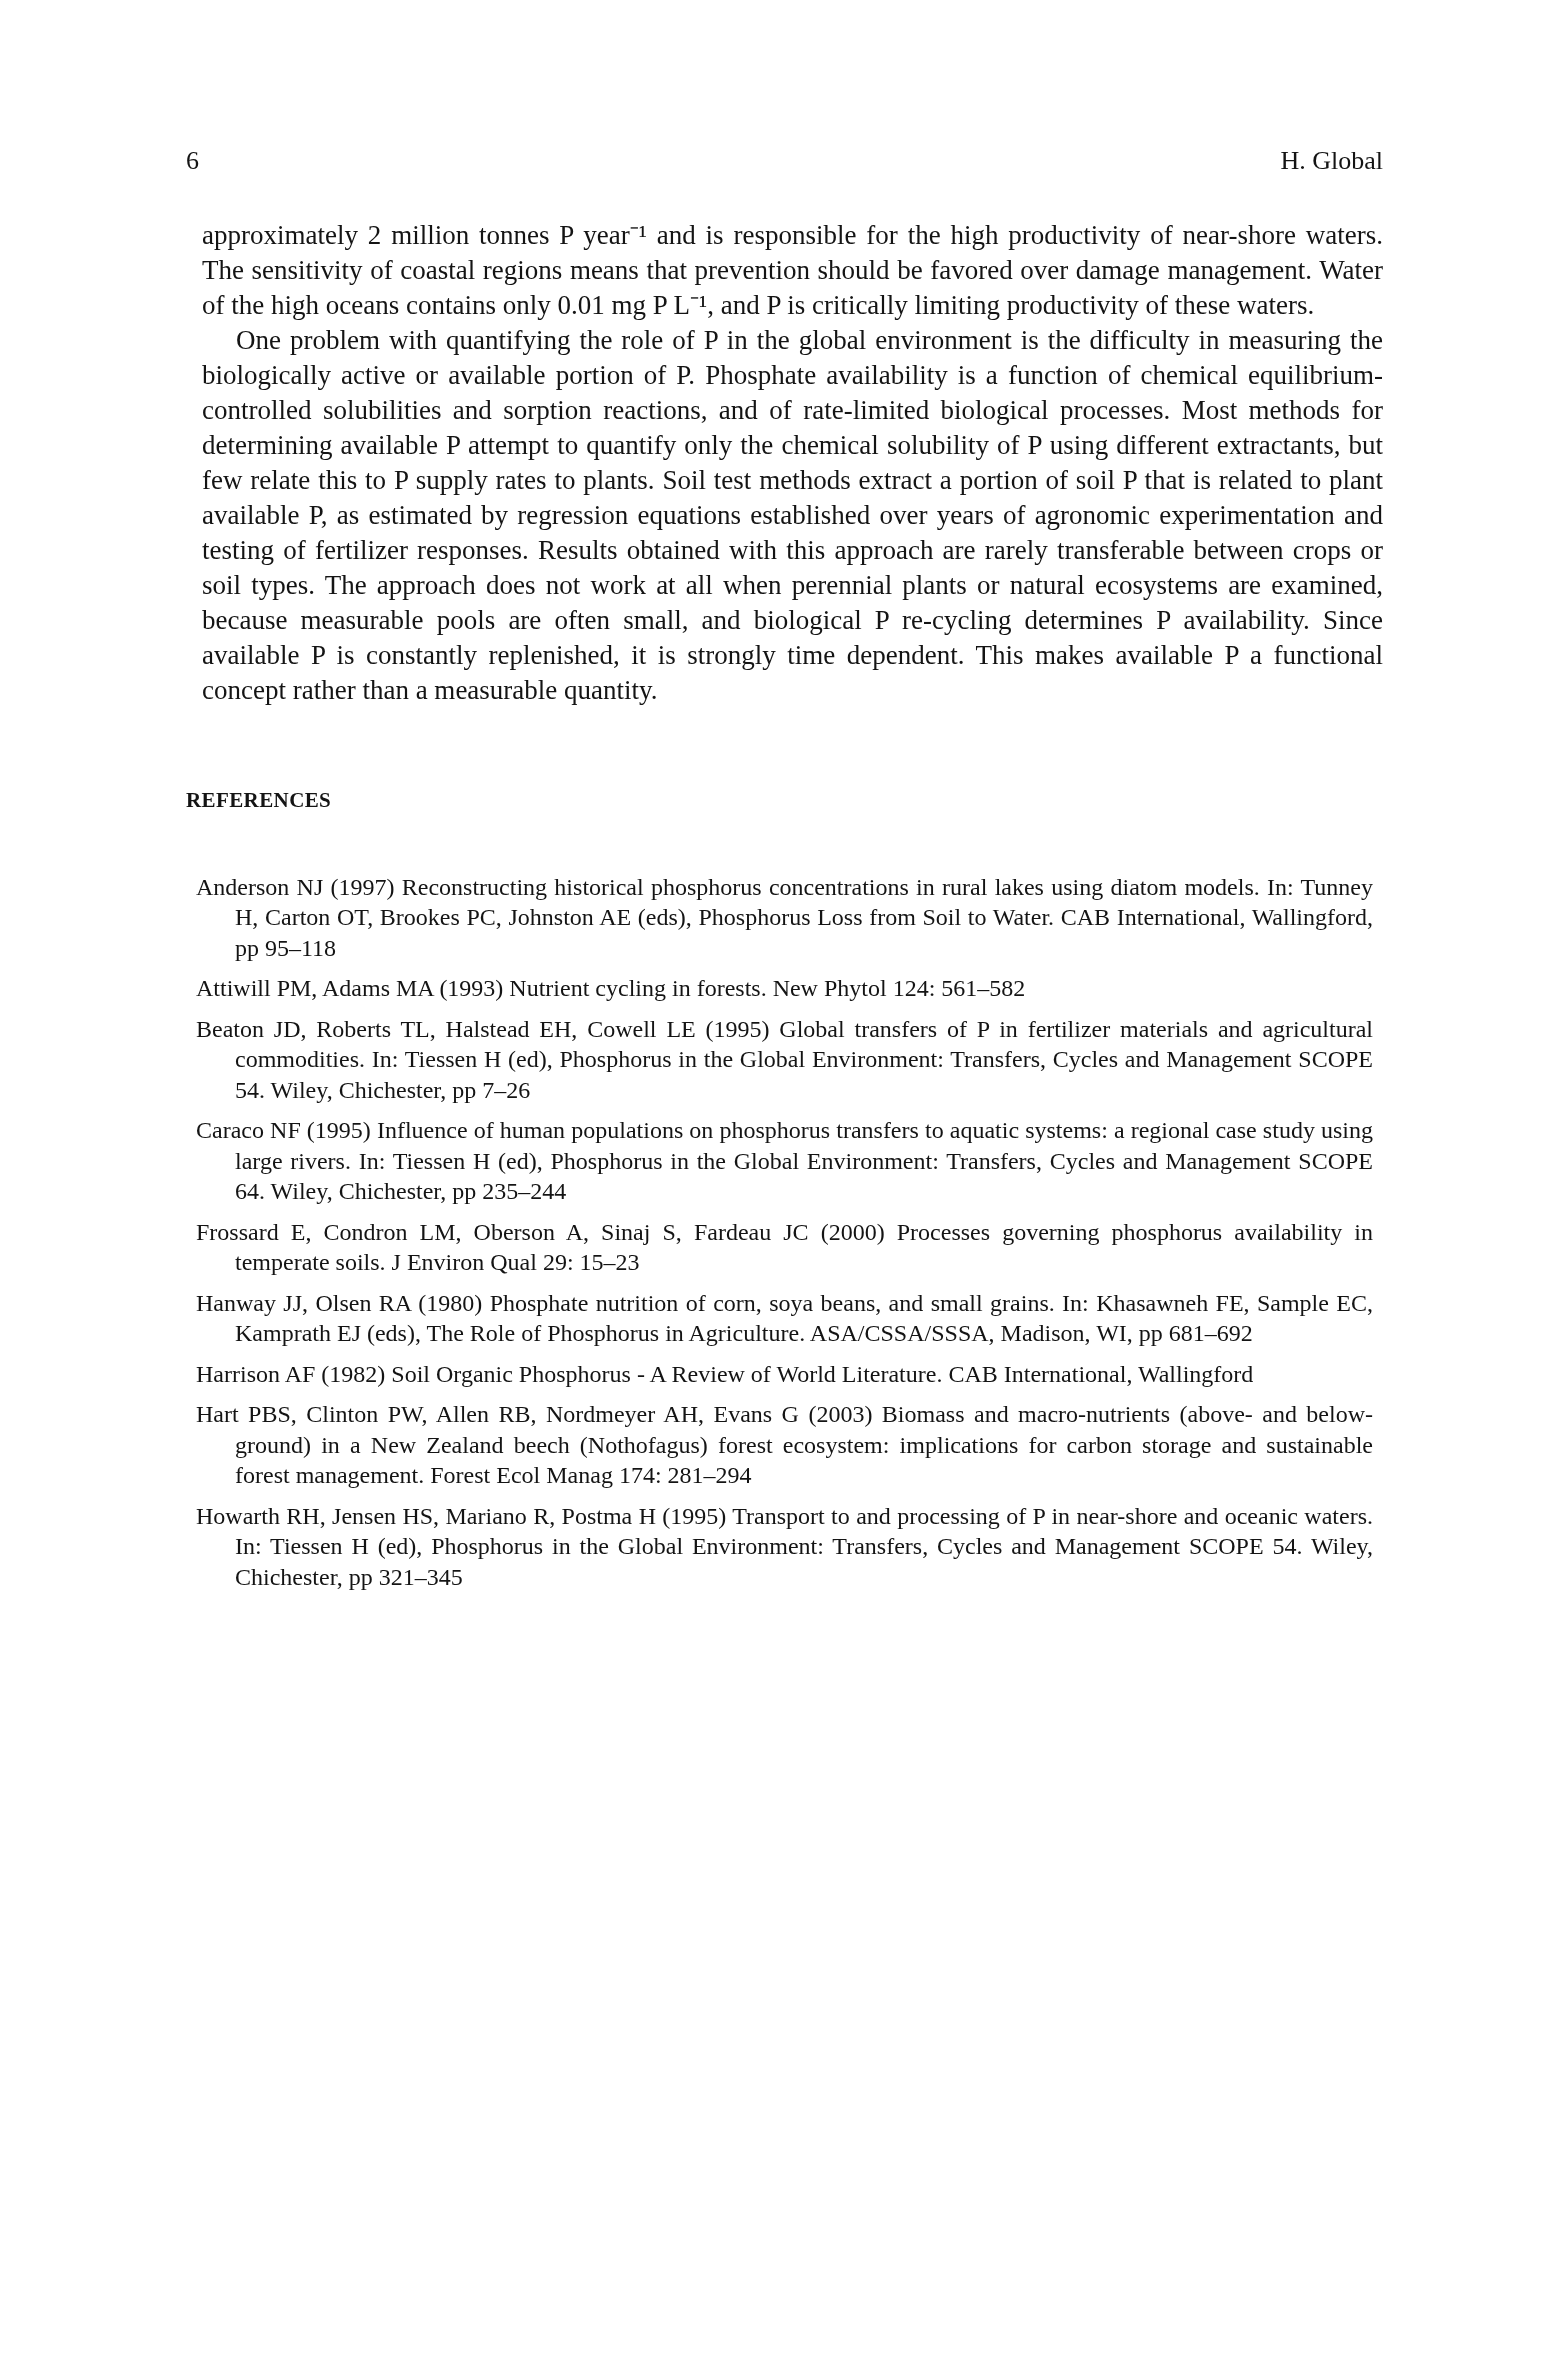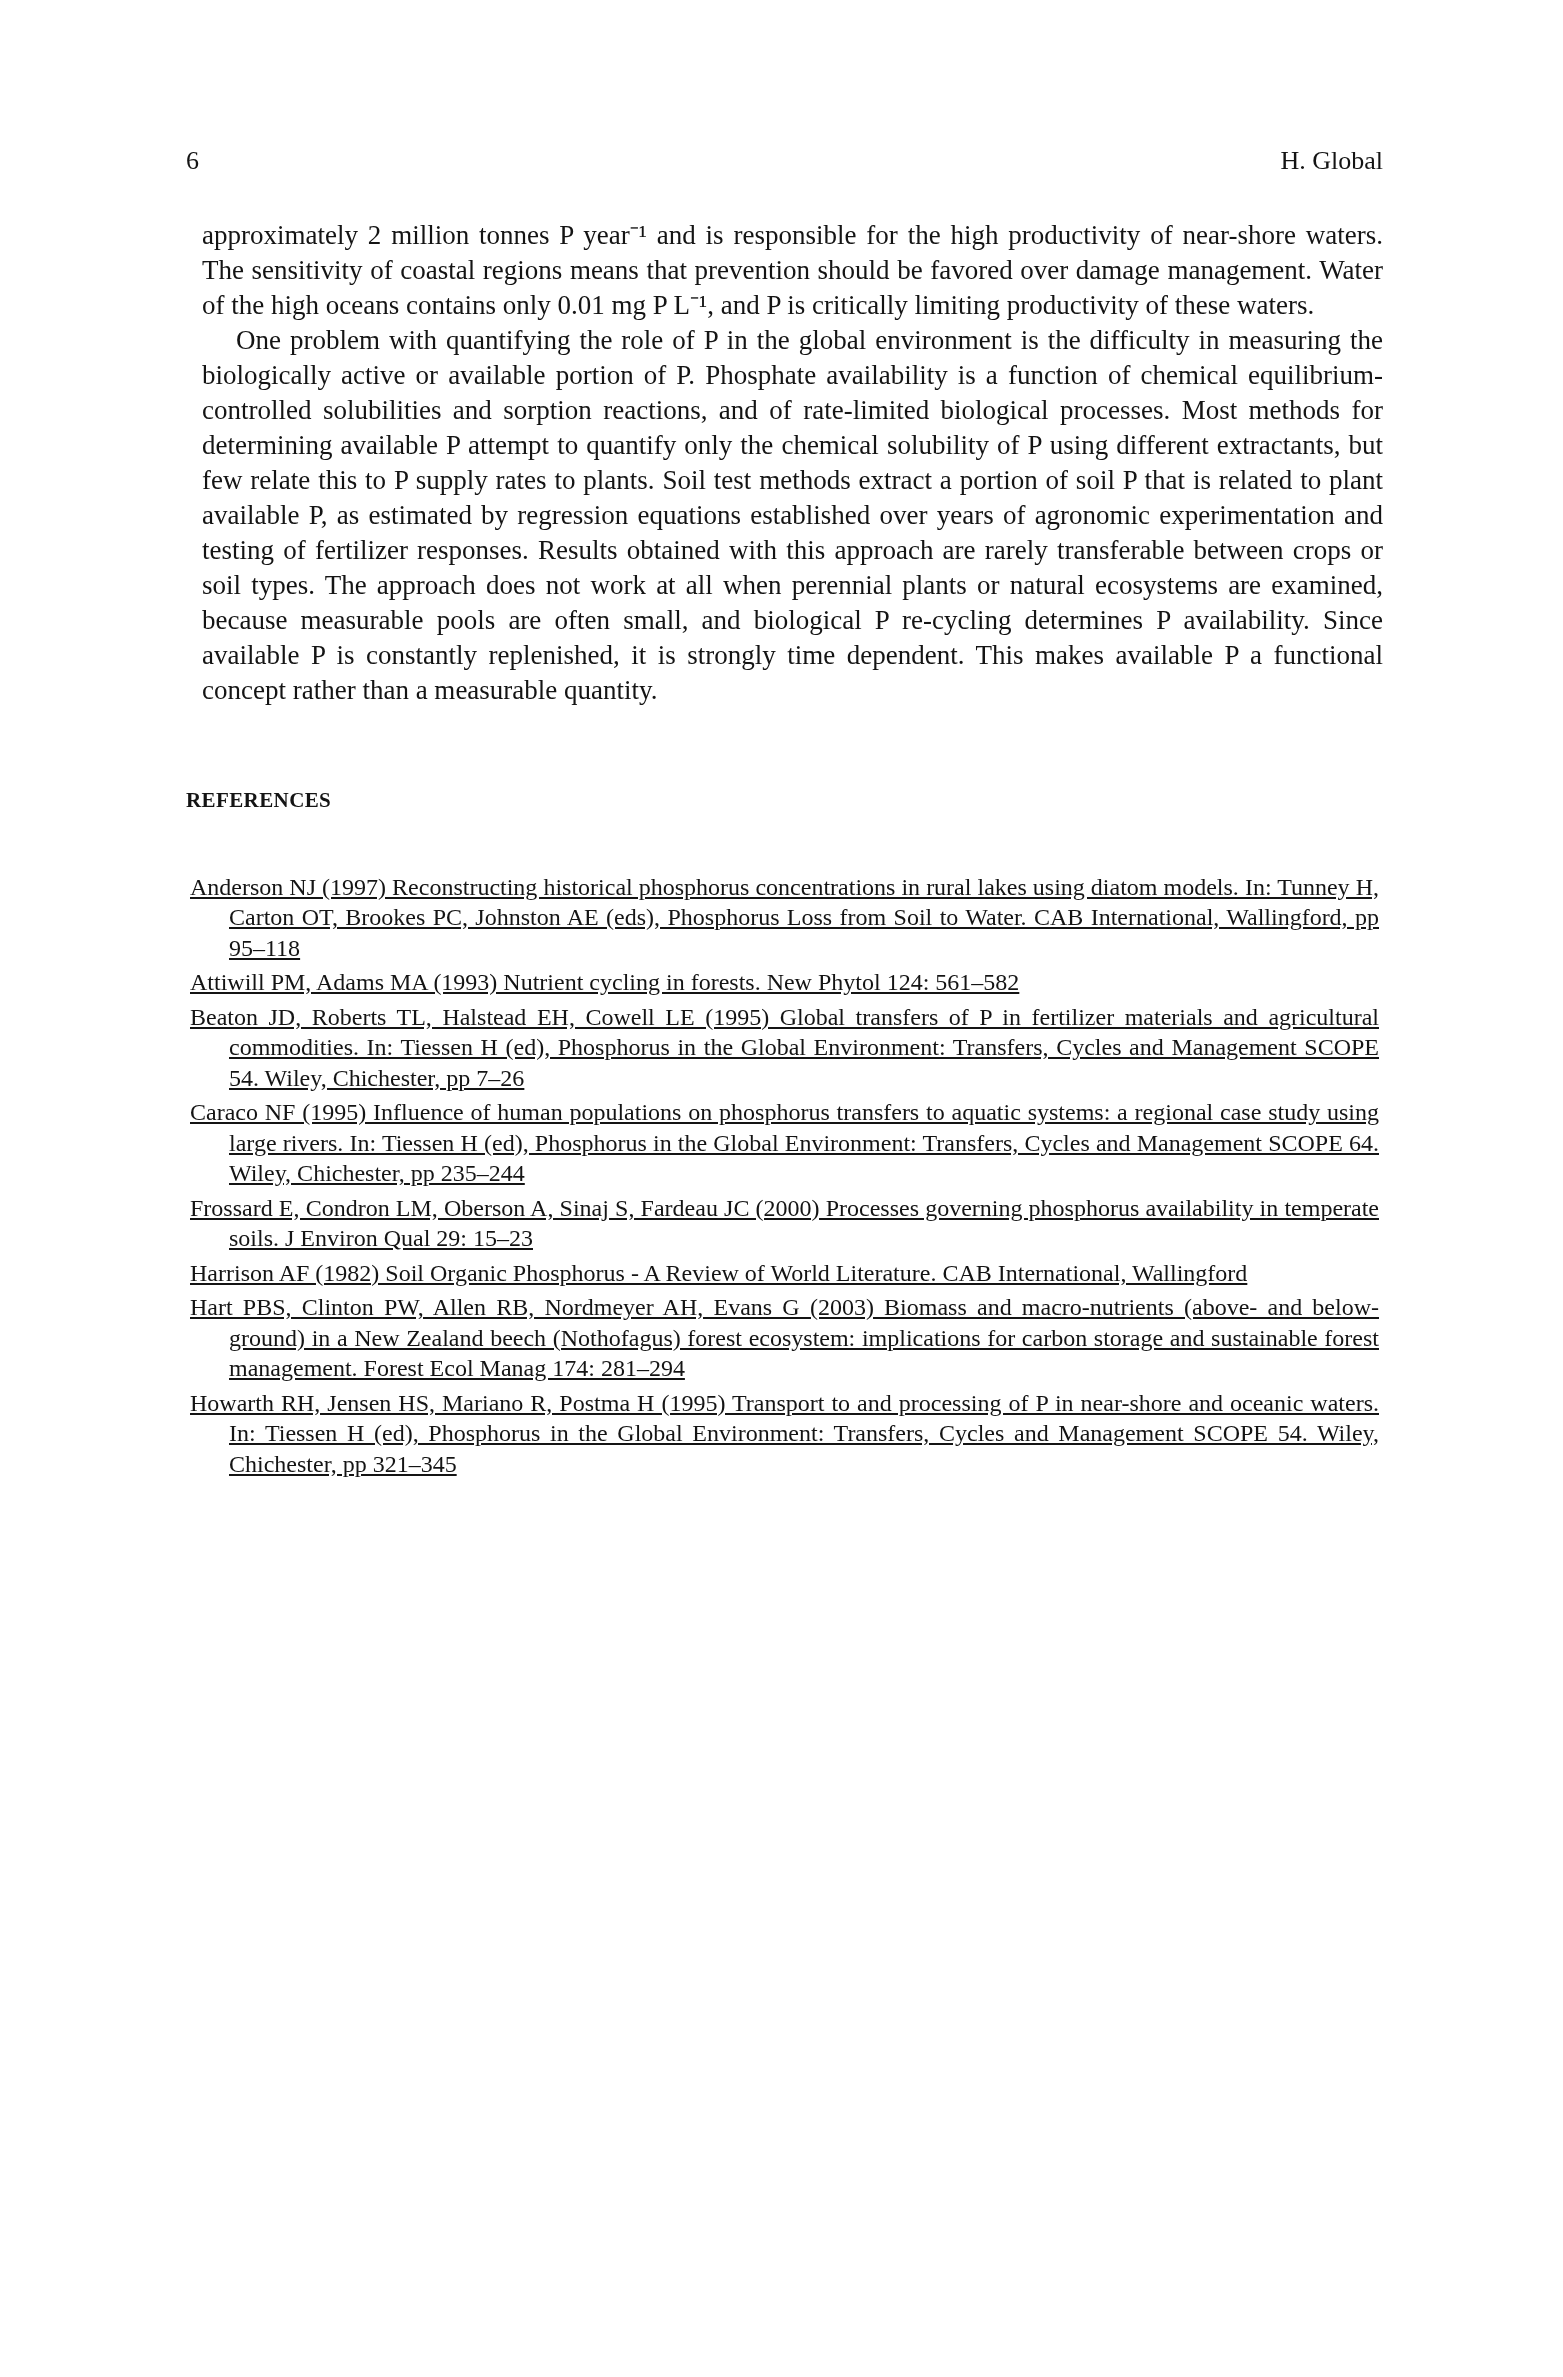--- a/index.html
+++ b/index.html
@@ -41,24 +41,23 @@
     font-weight: bold;
     letter-spacing: 0.4px;
   }
   .refs-list {
     margin-top: 59px;
     font-size: 24px;
     line-height: 30.5px;
     text-align: justify;
   }
   .ref {
-    margin: 4px;
+    margin: 10px;
     padding-left: 39px;
     text-indent: -39px;
-    text-decoration: underline;
   }
 </style>
 </head>
 <body>
 
 <div class="page">
   <div class="content">
 
     <div class="page-header">
       <span class="page-number">6</span>
@@ -71,20 +70,21 @@
     </div>
 
     <h2 class="refs-heading">REFERENCES</h2>
 
     <div class="refs-list">
       <p class="ref">Anderson NJ (1997) Reconstructing historical phosphorus concentrations in rural lakes using diatom models. In: Tunney H, Carton OT, Brookes PC, Johnston AE (eds), Phosphorus Loss from Soil to Water. CAB International, Wallingford, pp 95–118</p>
       <p class="ref">Attiwill PM, Adams MA (1993) Nutrient cycling in forests. New Phytol 124: 561–582</p>
       <p class="ref">Beaton JD, Roberts TL, Halstead EH, Cowell LE (1995) Global transfers of P in fertilizer materials and agricultural commodities. In: Tiessen H (ed), Phosphorus in the Global Environment: Transfers, Cycles and Management SCOPE 54. Wiley, Chichester, pp 7–26</p>
       <p class="ref">Caraco NF (1995) Influence of human populations on phosphorus transfers to aquatic systems: a regional case study using large rivers. In: Tiessen H (ed), Phosphorus in the Global Environment: Transfers, Cycles and Management SCOPE 64. Wiley, Chichester, pp 235–244</p>
       <p class="ref">Frossard E, Condron LM, Oberson A, Sinaj S, Fardeau JC (2000) Processes governing phosphorus availability in temperate soils. J Environ Qual 29: 15–23</p>
+      <p class="ref">Hanway JJ, Olsen RA (1980) Phosphate nutrition of corn, soya beans, and small grains. In: Khasawneh FE, Sample EC, Kamprath EJ (eds), The Role of Phosphorus in Agriculture. ASA/CSSA/SSSA, Madison, WI, pp 681–692</p>
       <p class="ref">Harrison AF (1982) Soil Organic Phosphorus - A Review of World Literature. CAB International, Wallingford</p>
       <p class="ref">Hart PBS, Clinton PW, Allen RB, Nordmeyer AH, Evans G (2003) Biomass and macro-nutrients (above- and below-ground) in a New Zealand beech (Nothofagus) forest ecosystem: implications for carbon storage and sustainable forest management. Forest Ecol Manag 174: 281–294</p>
       <p class="ref">Howarth RH, Jensen HS, Mariano R, Postma H (1995) Transport to and processing of P in near-shore and oceanic waters. In: Tiessen H (ed), Phosphorus in the Global Environment: Transfers, Cycles and Management SCOPE 54. Wiley, Chichester, pp 321–345</p>
     </div>
 
   </div>
 </div>
 
 
 </body></html>

